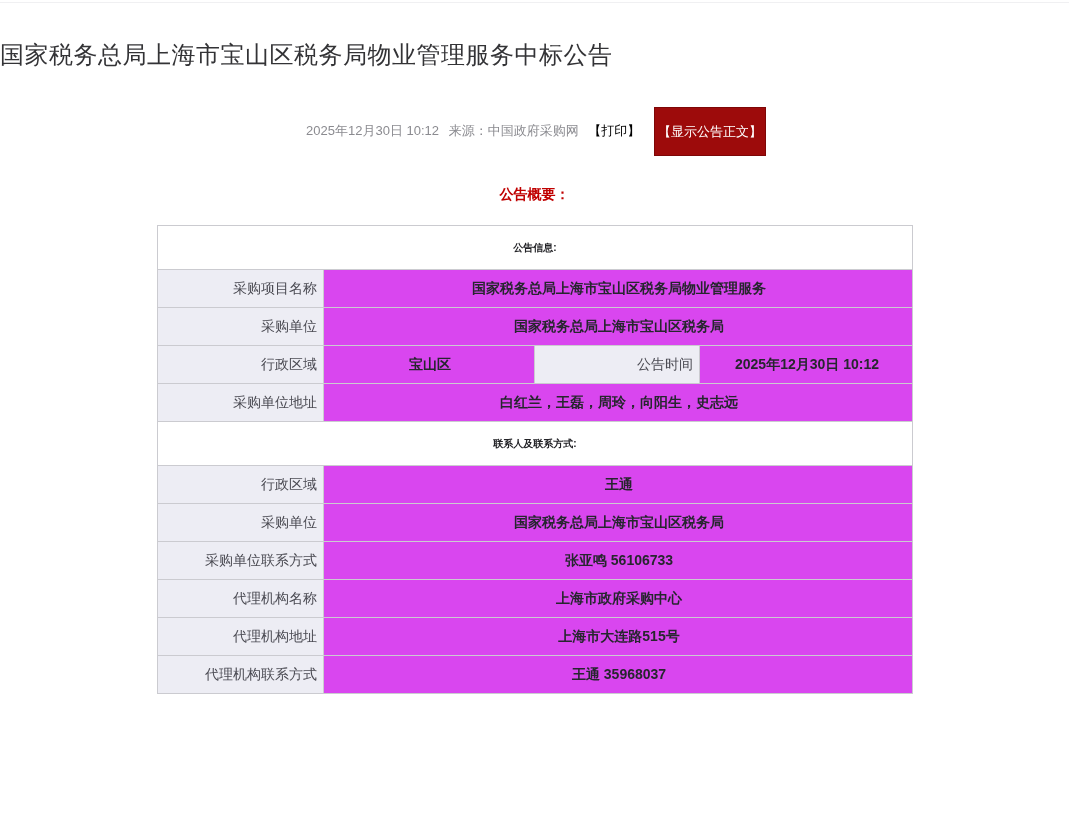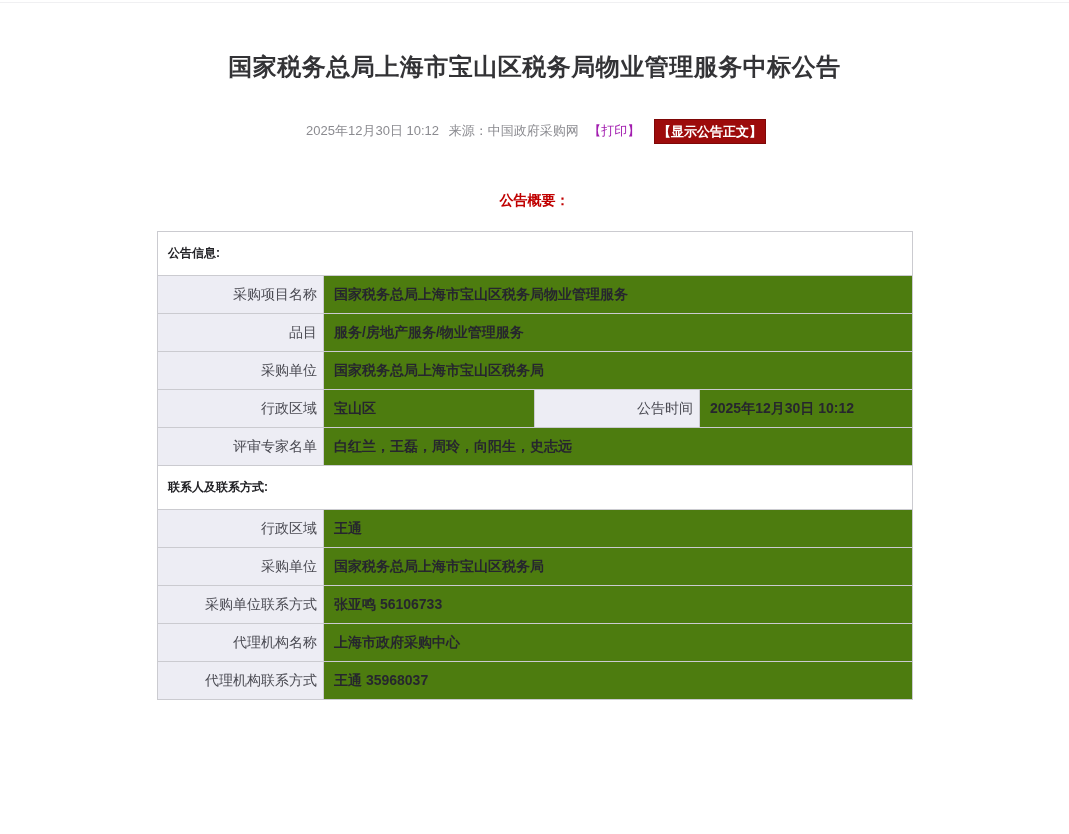--- a/index.html
+++ b/index.html
@@ -7,50 +7,50 @@
     width: 1069px; height: 834px;
     background: #ffffff;
     overflow: hidden;
     font-family: "Liberation Sans", "DejaVu Sans", sans-serif;
   }
   .top-hairline {
     width: 100%; height: 3px;
     border-bottom: 1px solid #f0f0f2;
   }
   .page-title {
-    margin-top: 48px;
-    text-align: center;
+    margin-top: 36px;
+    text-align: left;
     font-size: 24px;
-    font-weight: bold;
+    font-weight: normal;
     color: #333336;
     letter-spacing: 0.5px;
   }
   .meta-line {
     margin-top: 36px;
     text-align: center;
     font-size: 13px;
     color: #8b8b90;
   }
   .meta-line .meta-piece { margin: 0 3px; }
-  .print-link { color: #a21caf; text-decoration: none; cursor: pointer; }
+  .print-link { color: #000000; text-decoration: none; cursor: pointer; }
   .show-notice-btn {
     display: inline-block;
     background: #9d0b0b;
     border: 1px solid #7e0707;
     color: #ffffff;
     font-size: 13px;
-    font-weight: bold;
+    font-weight: normal;
     line-height: 15px;
-    padding: 4px 3px;
+    padding: 16px 3px;
     margin-left: 7px;
     cursor: pointer;
     vertical-align: middle;
   }
   .summary-heading {
-    margin-top: 48px;
+    margin-top: 30px;
     text-align: center;
     font-size: 14px;
     font-weight: bold;
     color: #c00000;
   }
   .table-wrap {
     margin: 21px auto 0 auto;
     width: 755px;
   }
   table.notice-table {
@@ -65,35 +65,35 @@
   }
   td.cell-label {
     background: #ededf4;
     color: #4a4a52;
     text-align: right;
     padding: 9px 6px 9px 20px;
     line-height: 19px;
     font-weight: normal;
   }
   td.cell-value {
-    background: #4d7c0f;
+    background: #d946ef;
     color: #26262e;
-    text-align: left;
+    text-align: center;
     font-weight: bold;
     padding: 9px 8px 9px 10px;
     line-height: 19px;
   }
   tr.section-row td {
     background: #ffffff;
     color: #222226;
     font-weight: bold;
-    text-align: left;
+    text-align: center;
     padding: 12px 10px;
     line-height: 19px;
-    font-size: 12px;
+    font-size: 10px;
     height: 44px;
   }
 </style>
 </head>
 <body>
 
 <div class="top-hairline"></div>
 
 <h1 class="page-title">国家税务总局上海市宝山区税务局物业管理服务中标公告</h1>
 
@@ -116,35 +116,31 @@
     </colgroup>
     <tbody id="notice-tbody">
         <tr class="section-row">
           <td class="cell-section" colspan="4">公告信息:</td>
         </tr>
         <tr class="data-row">
           <td class="cell-label" colspan="1">采购项目名称</td>
           <td class="cell-value" colspan="3">国家税务总局上海市宝山区税务局物业管理服务</td>
         </tr>
         <tr class="data-row">
-          <td class="cell-label" colspan="1">品目</td>
-          <td class="cell-value" colspan="3">服务/房地产服务/物业管理服务</td>
-        </tr>
-        <tr class="data-row">
           <td class="cell-label" colspan="1">采购单位</td>
           <td class="cell-value" colspan="3">国家税务总局上海市宝山区税务局</td>
         </tr>
         <tr class="data-row">
           <td class="cell-label" colspan="1">行政区域</td>
           <td class="cell-value" colspan="1">宝山区</td>
           <td class="cell-label" colspan="1">公告时间</td>
           <td class="cell-value" colspan="1">2025年12月30日 10:12</td>
         </tr>
         <tr class="data-row">
-          <td class="cell-label" colspan="1">评审专家名单</td>
+          <td class="cell-label" colspan="1">采购单位地址</td>
           <td class="cell-value" colspan="3">白红兰，王磊，周玲，向阳生，史志远</td>
         </tr>
         <tr class="section-row">
           <td class="cell-section" colspan="4">联系人及联系方式:</td>
         </tr>
         <tr class="data-row">
           <td class="cell-label" colspan="1">行政区域</td>
           <td class="cell-value" colspan="3">王通</td>
         </tr>
         <tr class="data-row">
@@ -153,18 +149,22 @@
         </tr>
         <tr class="data-row">
           <td class="cell-label" colspan="1">采购单位联系方式</td>
           <td class="cell-value" colspan="3">张亚鸣 56106733</td>
         </tr>
         <tr class="data-row">
           <td class="cell-label" colspan="1">代理机构名称</td>
           <td class="cell-value" colspan="3">上海市政府采购中心</td>
         </tr>
         <tr class="data-row">
+          <td class="cell-label" colspan="1">代理机构地址</td>
+          <td class="cell-value" colspan="3">上海市大连路515号</td>
+        </tr>
+        <tr class="data-row">
           <td class="cell-label" colspan="1">代理机构联系方式</td>
           <td class="cell-value" colspan="3">王通 35968037</td>
         </tr>
       </tbody>
   </table>
 </div>
 
 </body></html>

